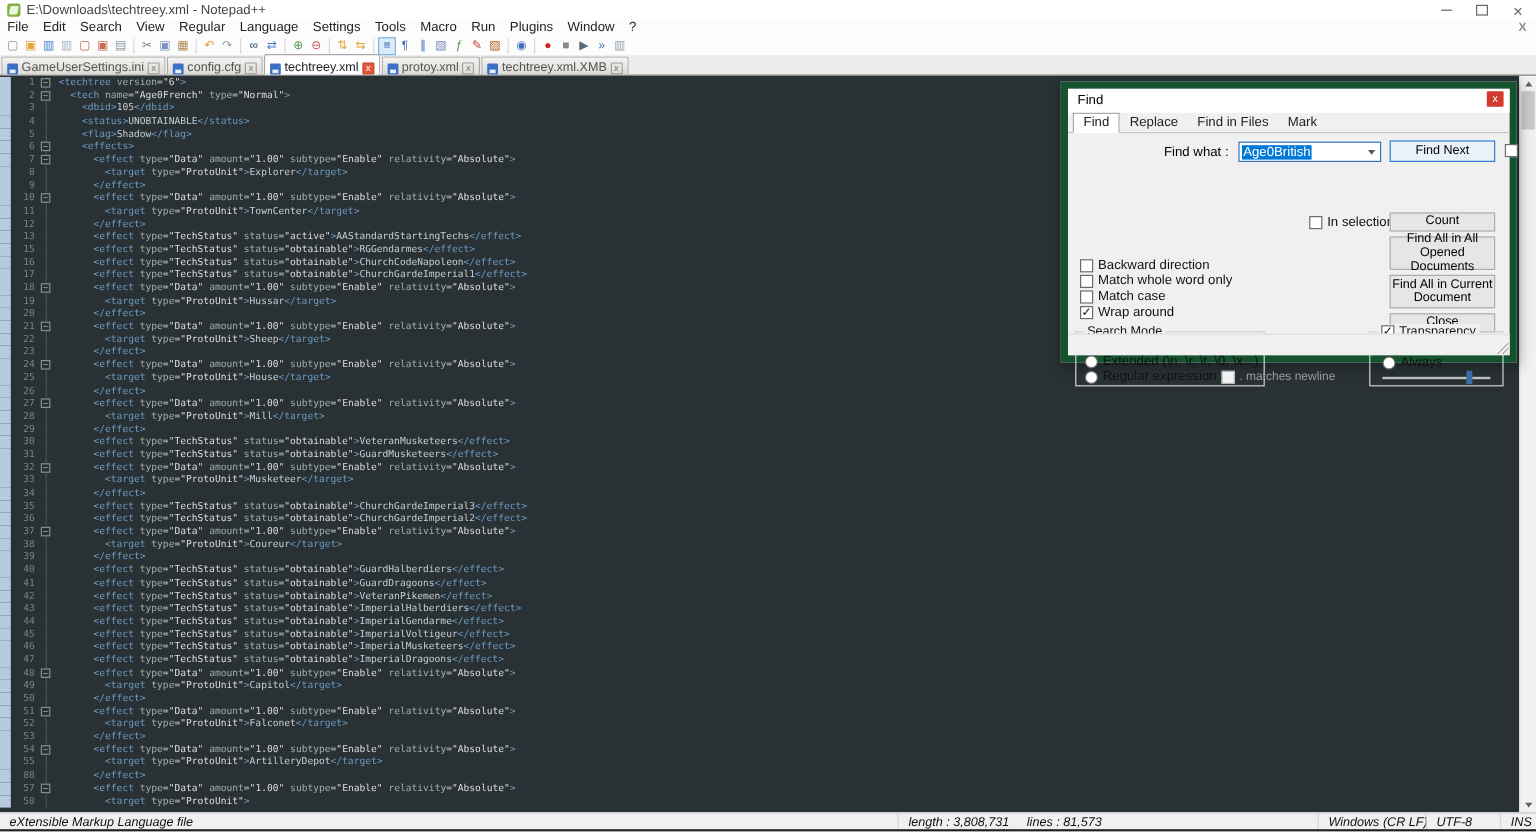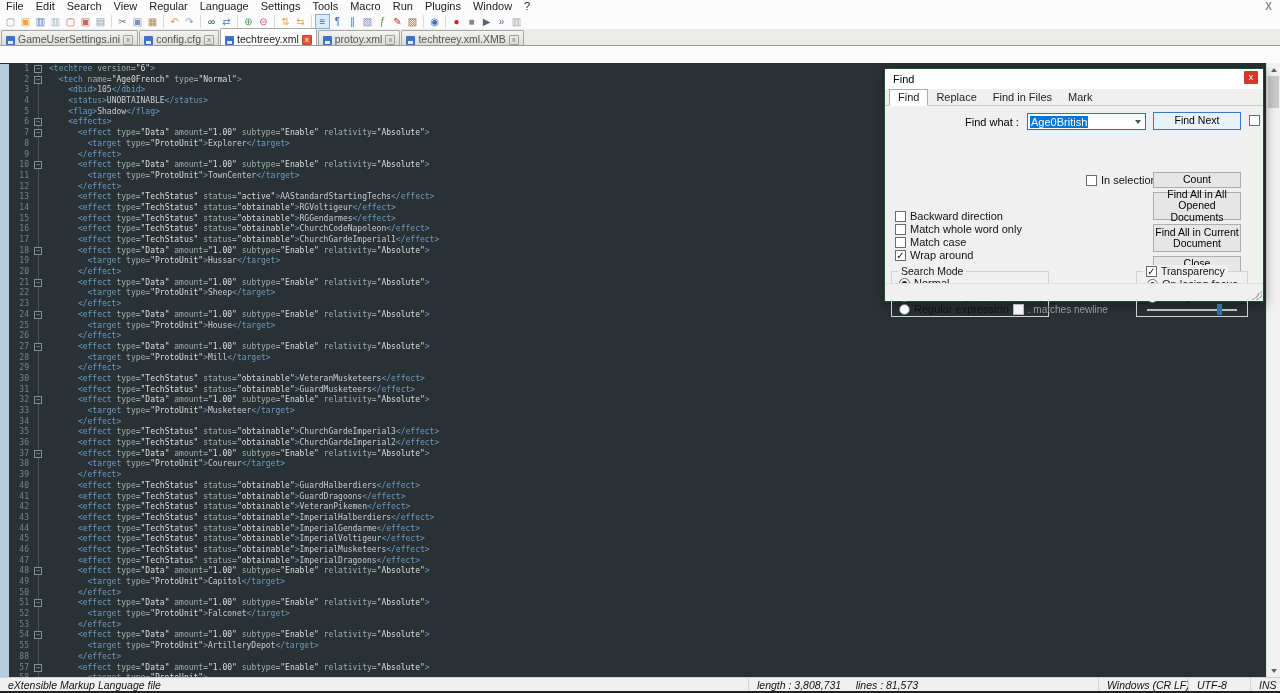--- a/index.html
+++ b/index.html
@@ -77,21 +77,21 @@
   .statusbar { position:absolute; left:0; top:677px; width:1280px; height:14px; background:#f0f0f0;
                border-top:1px solid #d0d0d0; display:flex; align-items:center; font-size:10.5px; color:#111; }
   .seg { white-space:pre; padding:0 8px; height:100%; display:flex; align-items:center;font-style:italic; }
   .seg + .seg { border-left:1px solid #d5d5d5; }
   .seg-doctype { flex:1; } .seg-len { width:185px; } .seg-pos { width:165px;margin-top:38px; }
   .seg-eol { width:90px; } .seg-enc { width:62px; } .seg-ins { width:30px; }
   .bottom-edge { position:absolute; left:0; top:691px; width:1280px; height:2px; background:#202020; }
 
   
   .find-dialog { position:absolute; left:884px; top:68px; width:380px; height:234px;
-                 background:#f0f0f0; border:1px solid #14532d; box-shadow:2px 3px 10px rgba(0,0,0,.35);
+                 background:#f0f0f0; border:6px solid #14532d; box-shadow:2px 3px 10px rgba(0,0,0,.35);
                  font-size:11px; color:#111; z-index:10; }
   .fd-title { height:20px; background:#ffffff; display:flex; align-items:center; }
   .fd-title-text { padding-left:8px; font-size:11px; color:#000; }
   .fd-close { margin-left:auto; margin-right:5px; margin-top:-4px; width:14px; height:13px; background:#d33a2c;
               color:#fff; font-size:9px; line-height:13px; text-align:center; border-radius:1px; }
   .fd-tabs { height:17px; display:flex; align-items:flex-end; padding-left:4px; border-bottom:1px solid #c9c9c9; }
   .fd-tab { padding:1px 8px 2px; font-size:11px; color:#222; }
   .fd-tab.active { background:#fff; border:1px solid #acacac; border-bottom:1px solid #fff; margin-bottom:-1px; }
   .fd-body { position:absolute; left:0; top:37px; right:0; bottom:0; }
 
@@ -129,20 +129,29 @@
                border-top:1px solid #dfdfdf; }
   .fd-grip { position:absolute; right:1px; bottom:1px; width:10px; height:10px;
              background:linear-gradient(135deg, transparent 50%, #b5b5b5 50%, #b5b5b5 60%, transparent 60%,
              transparent 70%, #b5b5b5 70%, #b5b5b5 80%, transparent 80%); }
 </style>
 </head>
 <body>
 
 <div class="window">
 
+  <div class="titlebar">
+    <span class="app-icon"></span>
+    <span class="title">E:\Downloads\techtreey.xml - Notepad++</span>
+    <div class="win-controls">
+        <span class="wc wc-minimize"></span>
+        <span class="wc wc-maximize"></span>
+        <span class="wc wc-close"></span>
+      </div>
+  </div>
 
   <div class="menubar">
     <div class="menu-items">
         <span class="menu-item">File</span>
         <span class="menu-item">Edit</span>
         <span class="menu-item">Search</span>
         <span class="menu-item">View</span>
         <span class="menu-item">Regular</span>
         <span class="menu-item">Language</span>
         <span class="menu-item">Settings</span>
@@ -311,26 +320,20 @@
           <span class="code">      <span class="tg">&lt;/effect</span><span class="tg">&gt;</span></span>
         </div>
         <div class="code-line">
           <span class="bm"></span>
           <span class="ln">13</span>
           <span class="fold"></span>
           <span class="code">      <span class="tg">&lt;effect</span> <span class="at">type</span>=<span class="vl">"TechStatus"</span> <span class="at">status</span>=<span class="vl">"active"</span><span class="tg">&gt;</span>AAStandardStartingTechs<span class="tg">&lt;/effect</span><span class="tg">&gt;</span></span>
         </div>
         <div class="code-line">
           <span class="bm"></span>
-          <span class="ln">14</span>
-          <span class="fold"></span>
-          <span class="code">      <span class="tg">&lt;effect</span> <span class="at">type</span>=<span class="vl">"TechStatus"</span> <span class="at">status</span>=<span class="vl">"obtainable"</span><span class="tg">&gt;</span>RGVoltigeur<span class="tg">&lt;/effect</span><span class="tg">&gt;</span></span>
-        </div>
-        <div class="code-line">
-          <span class="bm"></span>
           <span class="ln">15</span>
           <span class="fold"></span>
           <span class="code">      <span class="tg">&lt;effect</span> <span class="at">type</span>=<span class="vl">"TechStatus"</span> <span class="at">status</span>=<span class="vl">"obtainable"</span><span class="tg">&gt;</span>RGGendarmes<span class="tg">&lt;/effect</span><span class="tg">&gt;</span></span>
         </div>
         <div class="code-line">
           <span class="bm"></span>
           <span class="ln">16</span>
           <span class="fold"></span>
           <span class="code">      <span class="tg">&lt;effect</span> <span class="at">type</span>=<span class="vl">"TechStatus"</span> <span class="at">status</span>=<span class="vl">"obtainable"</span><span class="tg">&gt;</span>ChurchCodeNapoleon<span class="tg">&lt;/effect</span><span class="tg">&gt;</span></span>
         </div>

